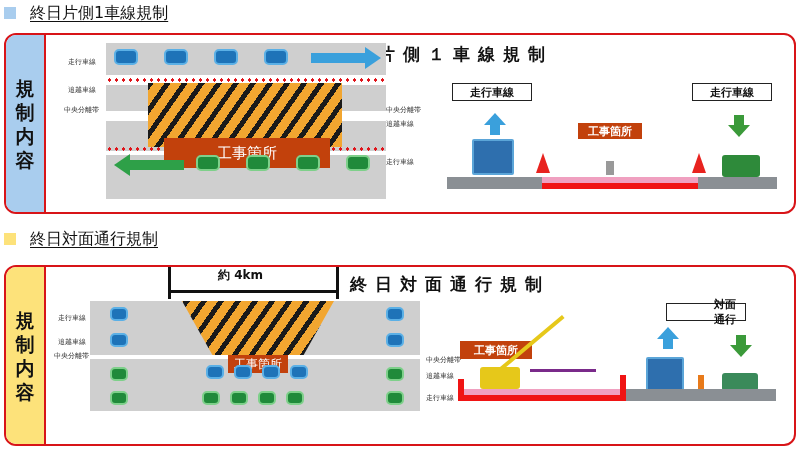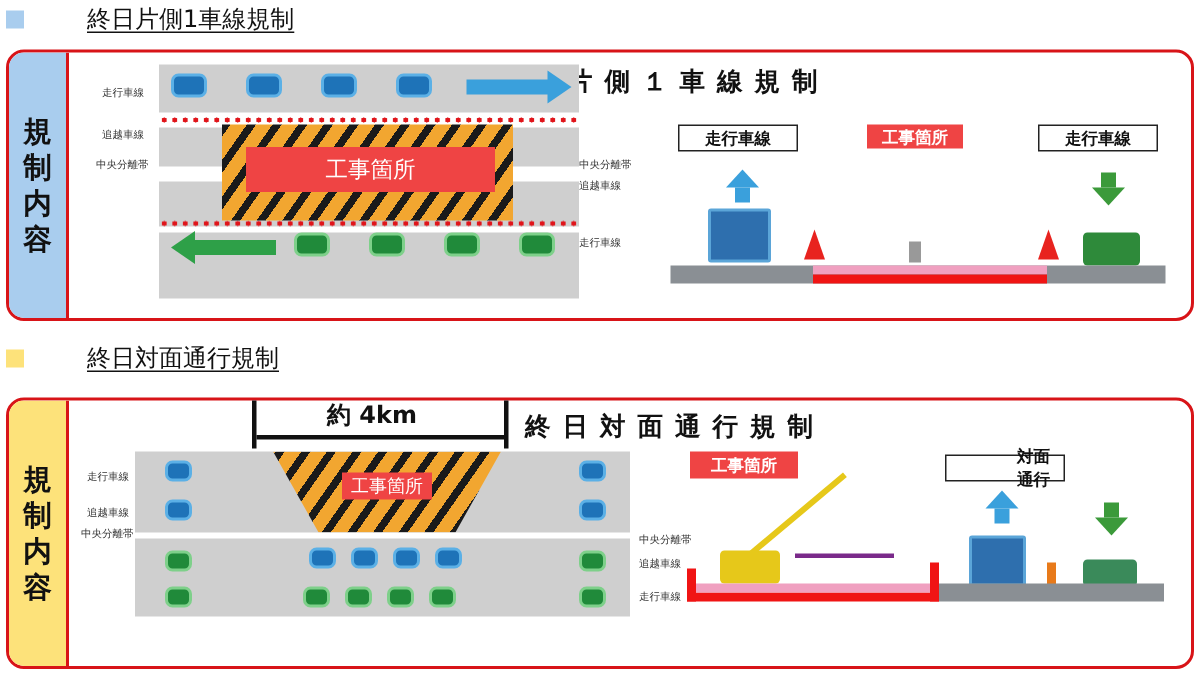--- a/index.html
+++ b/index.html
@@ -1,32 +1,32 @@
 <!DOCTYPE html>
 <html><head>
 <meta charset="utf-8">
 <style>
   * { box-sizing: border-box; margin: 0; padding: 0; }
   body { width: 800px; height: 449px; background: #fff; font-family: "DejaVu Sans", sans-serif; position: relative; overflow: hidden; color: #111; }
   .sec-head { position: absolute; left: 4px; height: 22px; display: flex; align-items: center; font-size: 16px; }
   .sec-head .sq { width: 12px; height: 12px; margin-right: 10px; }
-  .sec-head .title { text-decoration: underline; text-underline-offset: 3px; padding-left: 4px; margin-left: 28px; }
+  .sec-head .title { text-decoration: underline; text-underline-offset: 3px; padding-left: 4px; }
   .sec-head .note { margin-left: 28px; }
   .panel { position: absolute; left: 4px; width: 792px; border: 2px solid #d81418; border-radius: 12px; background: #fff; overflow: hidden; }
   .side { position: absolute; left: 0; top: 0; bottom: 0; width: 40px; border-right: 2px solid #d81418; display: flex; flex-direction: column; align-items: center; justify-content: center; font-weight: bold; font-size: 19px; line-height: 24px; }
   .side span { display: block; }
   .big-title { position: absolute; font-size: 17px; letter-spacing: 8px; font-weight: bold; }
   .road { position: absolute; background: #cfcfcf; }
   .lane-lbl { position: absolute; font-size: 7px; color: #333; white-space: nowrap; }
   .car { position: absolute; width: 24px; height: 16px; border-radius: 5px; border: 2px solid; }
   .car.blue { background: #1e73b8; border-color: #5bb0e6; }
   .car.green { background: #208a3a; border-color: #7ed08a; }
   .dots { position: absolute; height: 4px; background-image: radial-gradient(circle, #e0141a 1.6px, transparent 1.8px); background-size: 7px 4px; }
   .hazard { position: absolute; background: repeating-linear-gradient(-55deg, #f2a630 0 9px, #1a1a1a 9px 14px); }
-  .redbox { position: absolute; background: #ef4444; color: #fff; display: flex; align-items: center; justify-content: center; font-weight: bold; }
+  .redbox { position: absolute; background: #c2410c; color: #fff; display: flex; align-items: center; justify-content: center; font-weight: bold; margin-top: 40px; }
   .arrow-r, .arrow-l { position: absolute; height: 10px; }
   .arrow-r::after, .arrow-l::after { content: ""; position: absolute; top: -6px; border-top: 11px solid transparent; border-bottom: 11px solid transparent; }
   .arrow-r { background: #3aa0dc; }
   .arrow-r::after { right: -14px; border-left: 16px solid #3aa0dc; }
   .arrow-l { background: #2ea048; }
   .arrow-l::after { left: -14px; border-right: 16px solid #2ea048; }
   .boxlabel { position: absolute; border: 1px solid #222; background: #fff; font-size: 11px; font-weight: bold; display: flex; align-items: center; justify-content: center; }
   .truck { position: absolute; background: #2e6fae; border: 2px solid #5ba5d8; border-radius: 2px; }
   .up-arrow { position: absolute; width: 0; height: 0; border-left: 11px solid transparent; border-right: 11px solid transparent; border-bottom: 12px solid #3aa0dc; }
   .up-arrow::after { content:""; position:absolute; left:-5px; top:12px; width:10px; height:10px; background:#3aa0dc; }
@@ -107,21 +107,21 @@
     <span>制</span>
     <span>内</span>
     <span>容</span>
   </div>
   <div class="big-title" style="left:344px;top:6px;">終日対面通行規制</div>
 
   <div>
     <div style="position:absolute;left:162px;top:-2px;width:3px;height:34px;background:#111;"></div>
     <div style="position:absolute;left:330px;top:-2px;width:3px;height:34px;background:#111;"></div>
     <div style="position:absolute;left:165px;top:23px;width:165px;height:3px;background:#111;"></div>
-    <div style="position:absolute;left:212px;top:0px;font-size:16px;font-weight:bold;">約 4km</div>
+    <div style="position:absolute;left:212px;top:0px;font-size:12px;font-weight:bold;">約 4km</div>
   </div>
 
   <div>
     <div class="road" style="left:84px;top:34px;width:330px;height:54px;"></div>
     <div class="road" style="left:84px;top:92px;width:330px;height:52px;"></div>
     <div class="hazard" style="left:176px;top:34px;width:152px;height:54px;clip-path:polygon(0 0,100% 0,80% 100%,20% 100%);"></div>
     <div class="redbox" style="left:222px;top:48px;width:60px;height:18px;font-size:12px;font-weight:normal;">工事箇所</div>
     <div class="lane-lbl" style="left:52px;top:46px;">走行車線</div>
     <div class="lane-lbl" style="left:52px;top:70px;">追越車線</div>
     <div class="lane-lbl" style="left:48px;top:84px;">中央分離帯</div>
@@ -141,21 +141,21 @@
     <div class="car green" style="left:380px;top:100px;width:18px;height:14px;"></div>
     <div class="car green" style="left:380px;top:124px;width:18px;height:14px;"></div>
     <div class="car green" style="left:196px;top:124px;width:18px;height:14px;"></div>
     <div class="car green" style="left:224px;top:124px;width:18px;height:14px;"></div>
     <div class="car green" style="left:252px;top:124px;width:18px;height:14px;"></div>
     <div class="car green" style="left:280px;top:124px;width:18px;height:14px;"></div>
   </div>
 
   <div>
     <div class="redbox" style="left:454px;top:34px;width:72px;height:18px;font-size:11px;">工事箇所</div>
-    <div class="boxlabel" style="left:624px;top:36px;width:80px;height:18px;padding-left:47px;">対面通行</div>
+    <div class="boxlabel" style="left:660px;top:36px;width:80px;height:18px;padding-left:47px;">対面通行</div>
     <div style="position:absolute;left:490px;top:48px;width:4px;height:90px;background:#e6c81a;transform:rotate(50deg);transform-origin:top left;left:556px;"></div>
     <div style="position:absolute;left:474px;top:100px;width:40px;height:22px;background:#e6c81a;border-radius:3px;"></div>
     <div style="position:absolute;left:524px;top:102px;width:66px;height:3px;background:#7a2a8a;"></div>
     <div class="up-arrow" style="left:651px;top:60px;"></div>
     <div class="truck" style="left:640px;top:90px;width:38px;height:34px;"></div>
     <div style="position:absolute;left:692px;top:108px;width:6px;height:18px;background:#e87a1a;"></div>
     <div class="down-arrow" style="left:730px;top:68px;"></div>
     <div style="position:absolute;left:716px;top:106px;width:36px;height:18px;background:#3a8a5a;border-radius:3px;"></div>
     <div style="position:absolute;left:452px;top:112px;width:6px;height:22px;background:#f01414;"></div>
     <div style="position:absolute;left:452px;top:128px;width:168px;height:6px;background:#f01414;"></div>

